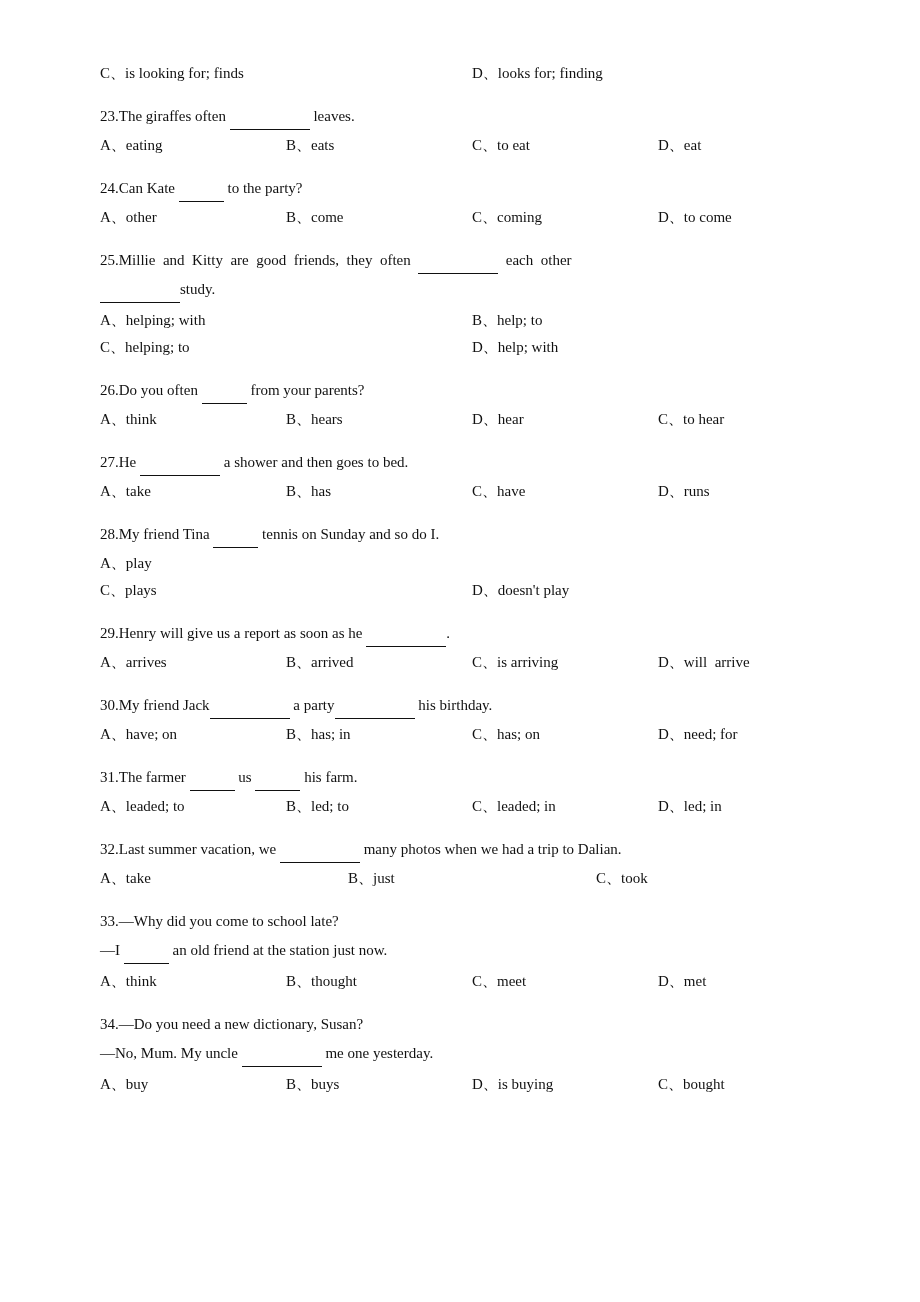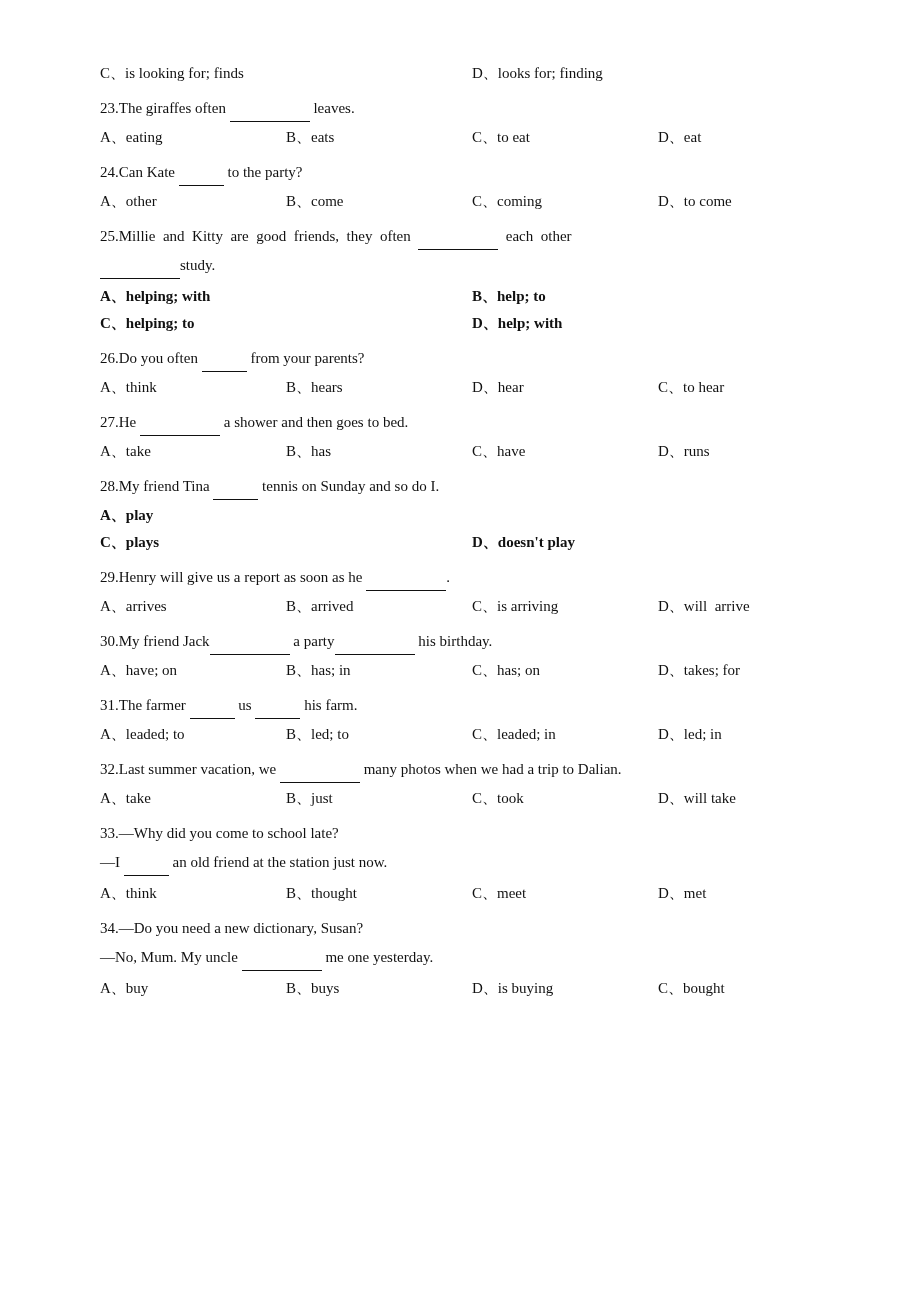--- a/index.html
+++ b/index.html
@@ -10,36 +10,35 @@
       color: #111;
       width: 920px;
       min-height: 1302px;
       padding: 60px 80px 60px 100px;
       line-height: 1.8;
     }
     .line {
       margin-bottom: 4px;
     }
     .question {
-      margin-top: 8px;
+      margin-top: 16px;
       margin-bottom: 2px;
     }
     .options-row {
       display: flex;
       gap: 4px;
       margin-bottom: 2px;
     }
     .option {
       min-width: 180px;
       flex: 1;
     }
     .options-two {
       display: flex;
       gap: 4px;
-      font-weight: bold;
     }
     .options-two .option {
       flex: 1;
     }
     .blank {
       display: inline-block;
       border-bottom: 1px solid #111;
       min-width: 60px;
       vertical-align: bottom;
     }
@@ -136,41 +135,40 @@
     <div class="option">D、will &nbsp;arrive</div>
   </div>
 
   <div class="question line">
     <span>30.My friend Jack<span class="blank blank-long"></span> a party<span class="blank blank-long"></span> his birthday.</span>
   </div>
   <div class="options-row">
     <div class="option">A、have; on</div>
     <div class="option">B、has; in</div>
     <div class="option">C、has; on</div>
-    <div class="option">D、takes; for</div>
+    <div class="option">D、need; for</div>
   </div>
 
   <div class="question line">
     <span>31.The farmer <span class="blank blank-short"></span> us <span class="blank blank-short"></span> his farm.</span>
   </div>
   <div class="options-row">
     <div class="option">A、leaded; to</div>
     <div class="option">B、led; to</div>
     <div class="option">C、leaded; in</div>
     <div class="option">D、led; in</div>
   </div>
 
   <div class="question line">
     <span>32.Last summer vacation, we <span class="blank blank-long"></span> many photos when we had a trip to Dalian.</span>
   </div>
   <div class="options-row">
     <div class="option">A、take</div>
     <div class="option">B、just</div>
     <div class="option">C、took</div>
-    <div class="option">D、will take</div>
   </div>
 
   <div class="question line">
     <span>33.—Why did you come to school late?</span>
   </div>
   <div class="line">
     <span>—I <span class="blank blank-short"></span> an old friend at the station just now.</span>
   </div>
   <div class="options-row">
     <div class="option">A、think</div>

